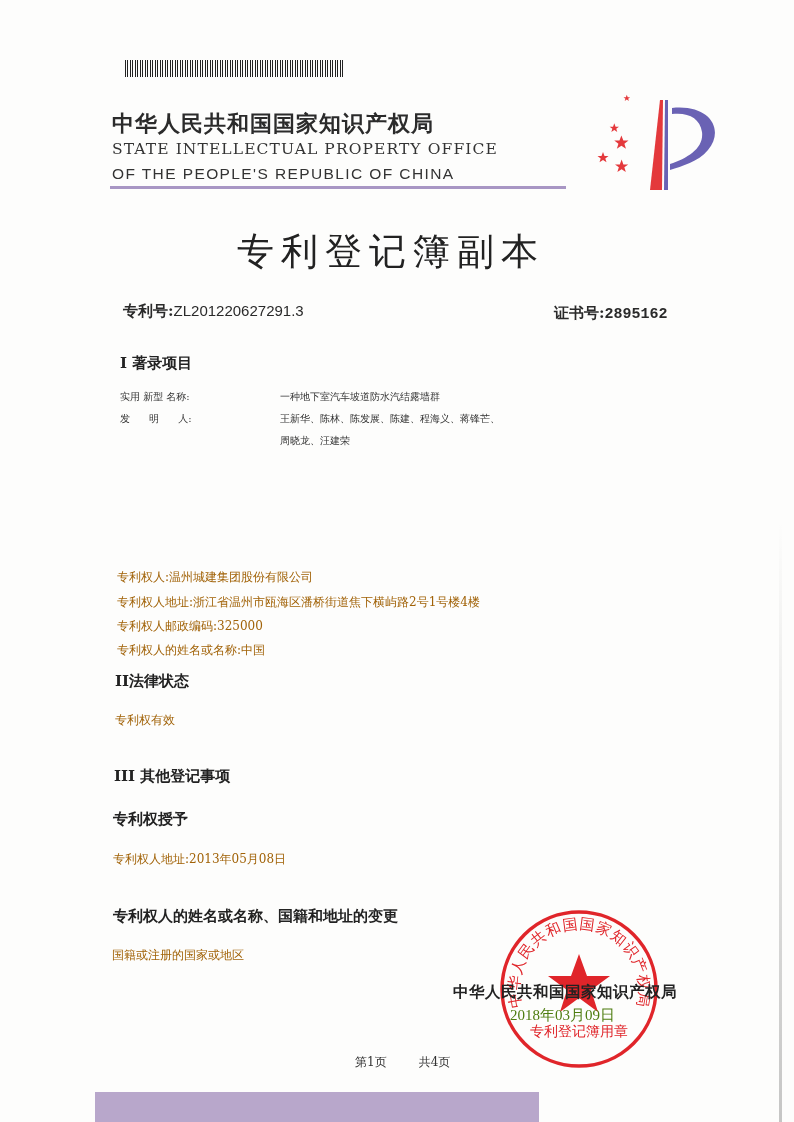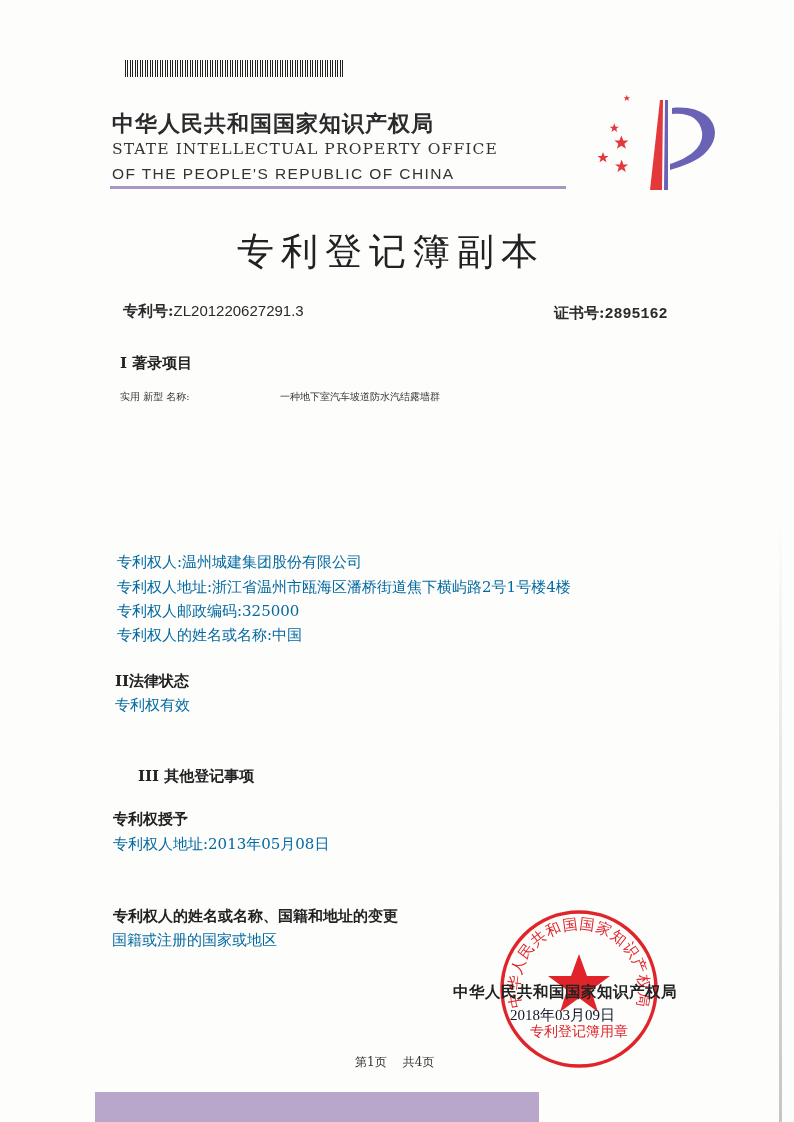--- a/index.html
+++ b/index.html
@@ -25,26 +25,26 @@
     .logo { left: 590px; top: 90px; width: 130px; height: 105px; }
     .doc-title { left: 0; width: 782px; top: 227px; text-align: center; font-size: 37px; letter-spacing: 7px; font-family: "DejaVu Sans", sans-serif; color: #222; }
     .patent-no { left: 123px; top: 302px; font-size: 15px; font-weight: bold; }
     .patent-no .val { font-family: Liberation Sans, sans-serif; font-weight: normal; font-size: 15px; }
     .cert-no { left: 554px; top: 304px; font-size: 15px; font-weight: bold; }
     .cert-no .val { font-family: "Liberation Mono", monospace; font-weight: bold; font-size: 15px; }
     .sec { font-size: 15px; font-weight: bold; color: #222; }
     .row { font-size: 10px; color: #333; line-height: 22px; }
     .field-label { display: inline-block; width: 160px; white-space: pre; }
     .field-val { display: inline-block; vertical-align: top; }
-    .plain { font-size: 15px; color: #0369a1; }
+    .plain { font-size: 12px; color: #a16207; margin-top: 16px; }
     .stamp { left: 498px; top: 908px; width: 162px; height: 162px; }
     .sign-org { left: 453px; top: 982px; font-size: 15.5px; font-weight: bold; color: #222; letter-spacing: 0.5px; }
-    .sign-date { left: 510px; top: 1006px; font-size: 15px; color: #0f172a; font-family: "Liberation Serif", serif; }
+    .sign-date { left: 510px; top: 1006px; font-size: 15px; color: #4d7c0f; font-family: "Liberation Serif", serif; }
     .pager { left: 355px; top: 1054px; font-size: 12px; color: #333; }
-    .pager span + span { margin-left: 16px; }
+    .pager span + span { margin-left: 32px; }
     .footer-band { left: 95px; top: 1092px; width: 444px; height: 30px; background: #b8a7cb; }
     .edge-shadow { left: 779px; top: 520px; width: 3px; height: 602px; background: linear-gradient(180deg, rgba(0,0,0,0), rgba(0,0,0,0.22)); }
   </style>
 </head>
 <body>
 
 <div class="abs barcode"></div>
 
 <div class="abs org-cn">中华人民共和国国家知识产权局</div>
 <div class="abs org-en1">STATE INTELLECTUAL PROPERTY OFFICE</div>
@@ -74,31 +74,34 @@
 <div class="abs cert-no">
   <span>证书号:</span><span class="val">2895162</span>
 </div>
 
 <div class="abs sec" style="left:120px; top:354px;">I 著录项目</div>
 
 <div class="abs" style="left:120px; top:386px;">
   <div class="row">
     <span class="field-label">实用 新型 名称:</span><span class="field-val">一种地下室汽车坡道防水汽结露墙群</span>
   </div>
+  <div class="row">
+    <span class="field-label">发      明      人:</span><span class="field-val"><span>王新华、陈林、陈发展、陈建、程海义、蒋锋芒、</span><br><span>周晓龙、汪建荣</span></span>
+  </div>
 </div>
 
 <div class="abs plain" style="left:117px; top:553px;">专利权人:温州城建集团股份有限公司</div>
 <div class="abs plain" style="left:117px; top:578px;">专利权人地址:浙江省温州市瓯海区潘桥街道焦下横屿路2号1号楼4楼</div>
 <div class="abs plain" style="left:117px; top:602px;">专利权人邮政编码:325000</div>
 <div class="abs plain" style="left:117px; top:626px;">专利权人的姓名或名称:中国</div>
 
 <div class="abs sec" style="left:115px; top:672px;">II法律状态</div>
 <div class="abs plain" style="left:115px; top:696px;">专利权有效</div>
 
-<div class="abs sec" style="left:114px; top:767px;margin-left:24px;">III 其他登记事项</div>
+<div class="abs sec" style="left:114px; top:767px;">III 其他登记事项</div>
 <div class="abs sec" style="left:113px; top:810px;">专利权授予</div>
 <div class="abs plain" style="left:113px; top:835px;">专利权人地址:2013年05月08日</div>
 <div class="abs sec" style="left:113px; top:907px;">专利权人的姓名或名称、国籍和地址的变更</div>
 <div class="abs plain" style="left:112px; top:931px;">国籍或注册的国家或地区</div>
 
 <svg class="abs stamp" viewBox="0 0 162 162">
   <defs>
     <path id="ring" d="M 22,92 A 60,60 0 1 1 140,92"></path>
   </defs>
   <circle cx="81" cy="81" r="77" fill="none" stroke="#e0252a" stroke-width="3.5"></circle>

